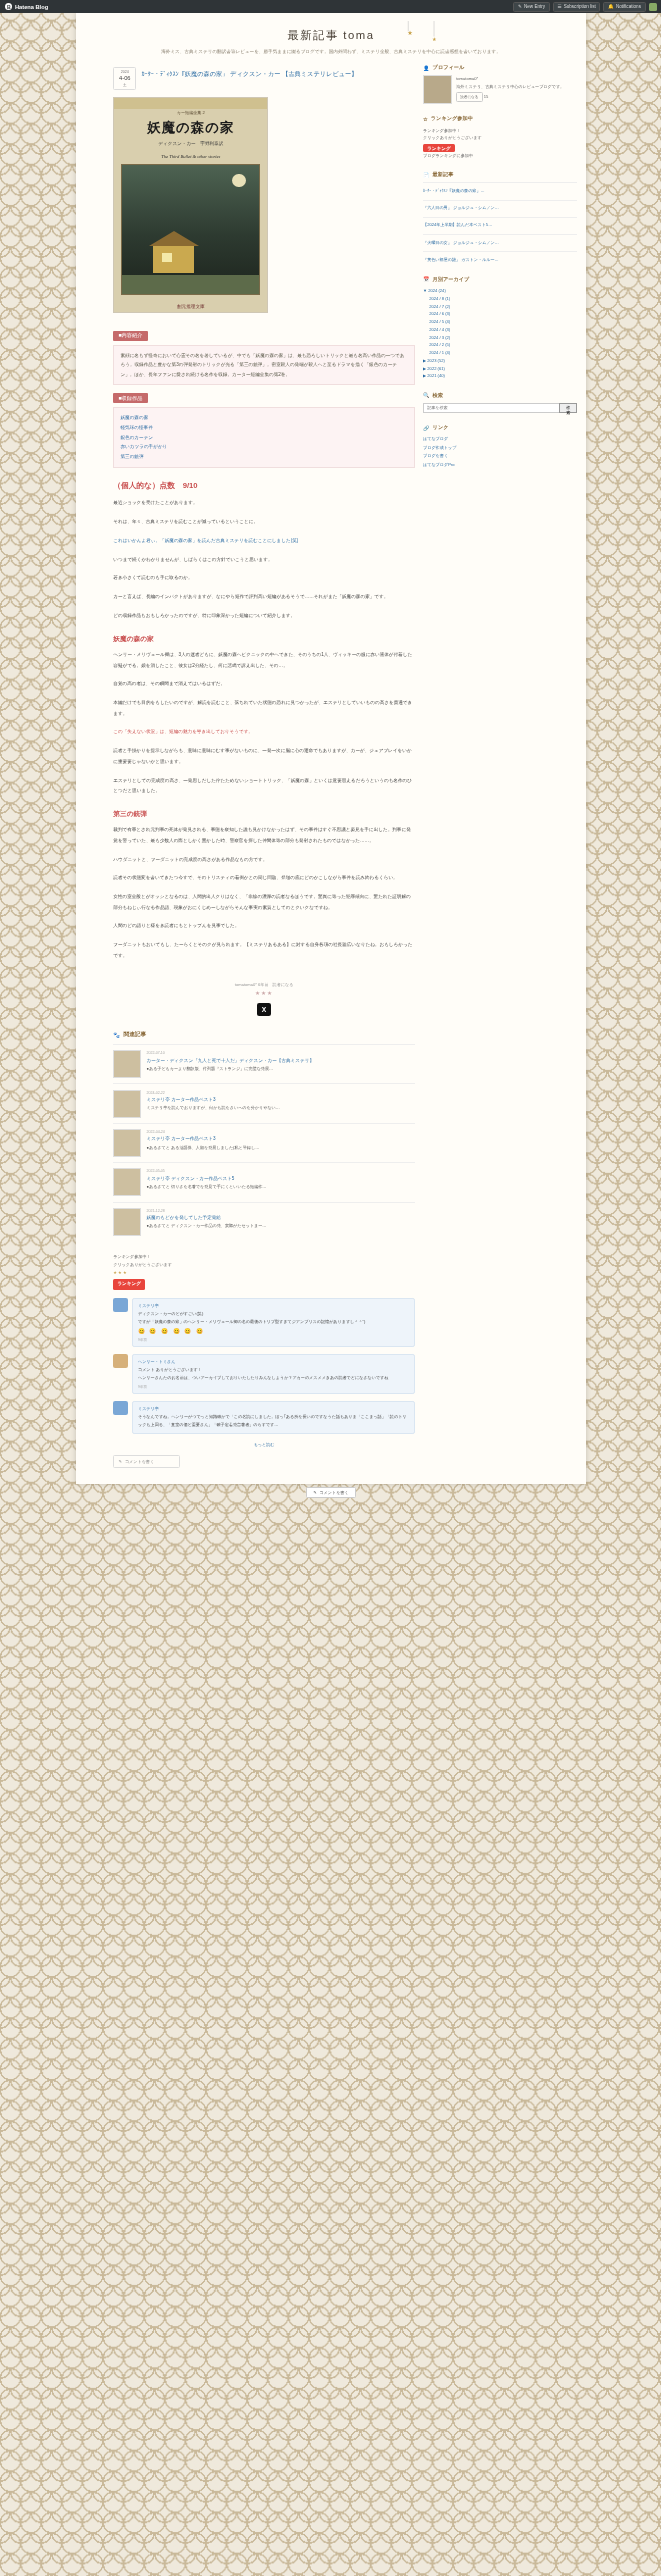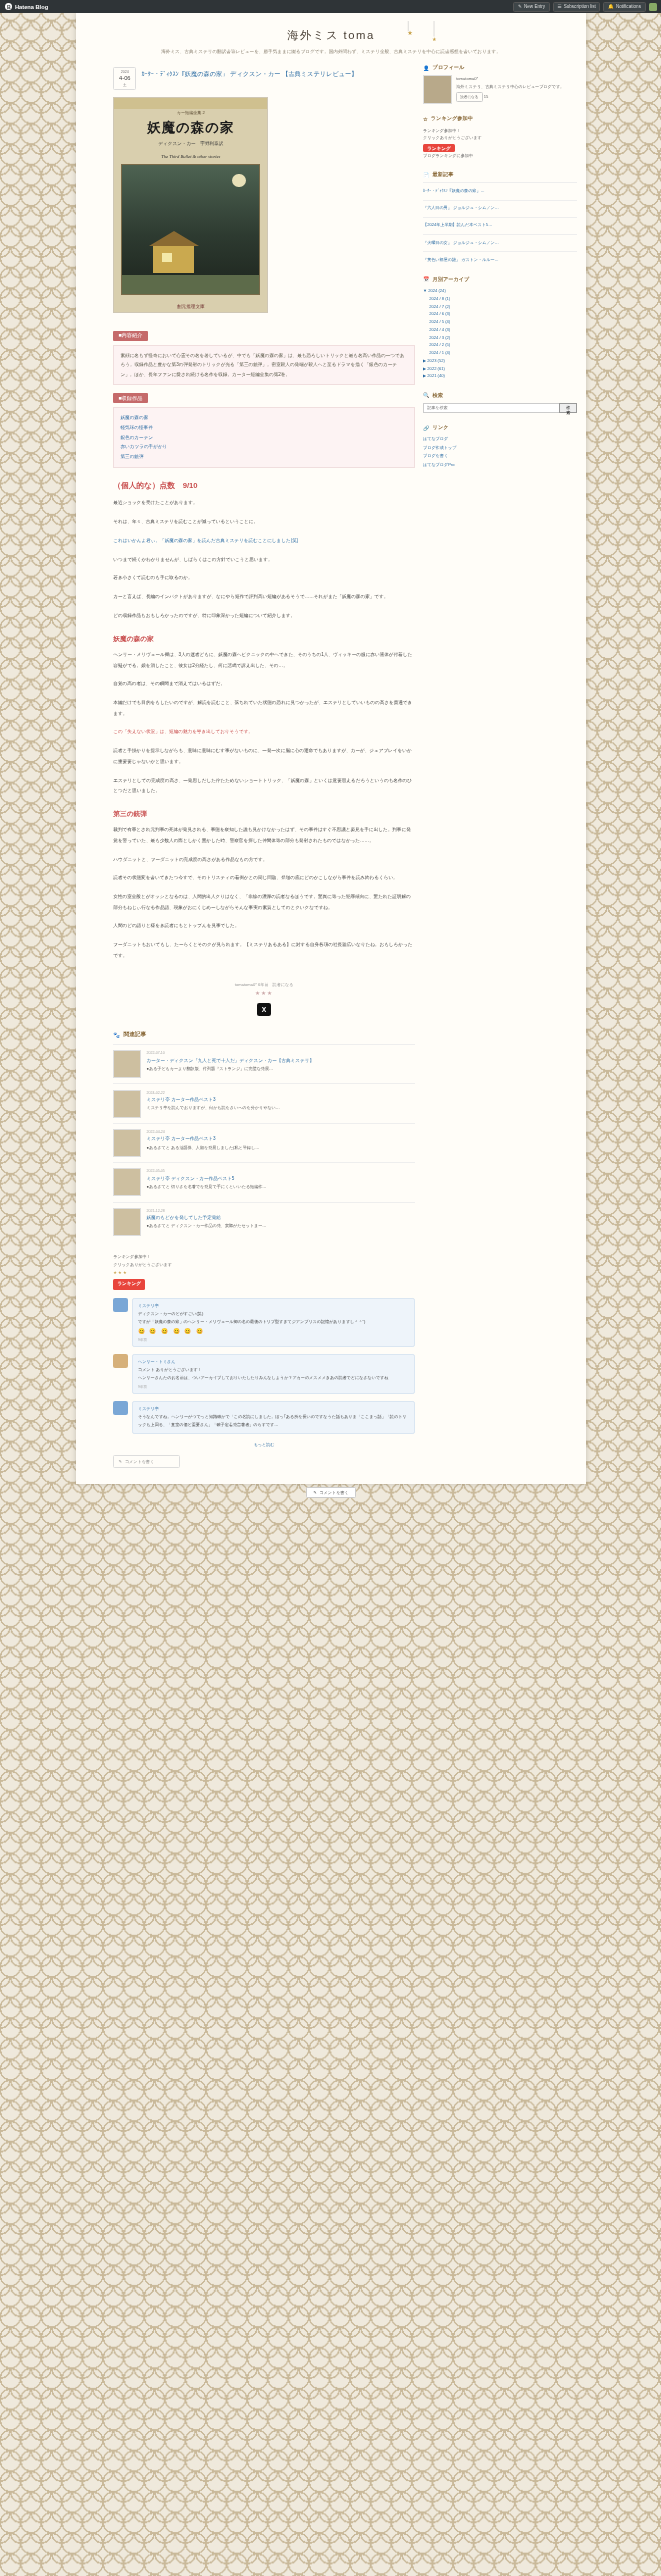--- a/index.html
+++ b/index.html
@@ -218,21 +218,21 @@
       <svg class="mobile-deco" viewBox="0 0 990 60" style="font-size:11px">
         <line x1="150" y1="0" x2="150" y2="20" stroke="#bbb" stroke-width="1"></line>
         <line x1="200" y1="0" x2="200" y2="30" stroke="#bbb" stroke-width="1"></line>
         <line x1="760" y1="0" x2="760" y2="26" stroke="#bbb" stroke-width="1"></line>
         <line x1="810" y1="0" x2="810" y2="16" stroke="#bbb" stroke-width="1"></line>
         <text x="148" y="28" font-size="12" fill="#c8a24a">★</text>
         <text x="196" y="38" font-size="10" fill="#c8a24a">★</text>
         <text x="756" y="34" font-size="12" fill="#666">☾</text>
         <text x="806" y="24" font-size="10" fill="#c8a24a">★</text>
       </svg>
-      <div class="blog-title">海外ミス toma</div>
+      <div class="blog-title">最新記事 toma</div>
       <div class="blog-desc">海外ミス、古典ミステリの翻訳書籍レビューを、勝手気ままに綴るブログです。国内外問わず、ミステリ全般、古典ミステリを中心に読書感想を書いております。</div>
     </div>
 
     <div class="cols">
 
       <div class="main">
 
         <div class="entry-head">
           <div class="entry-date">
             <div class="y">2024</div>

